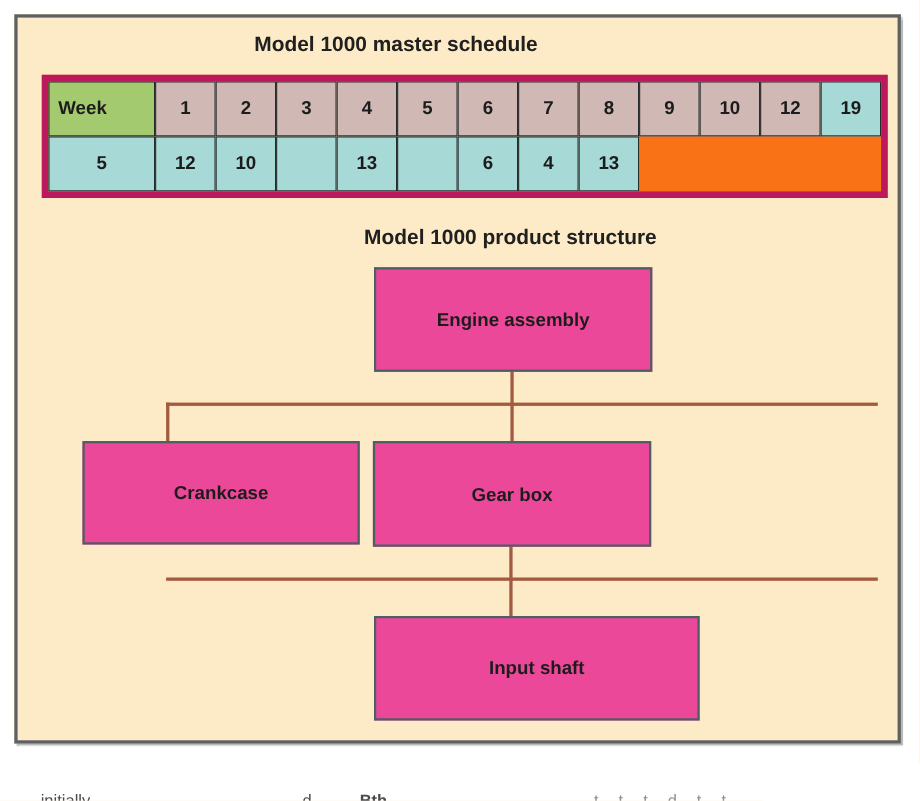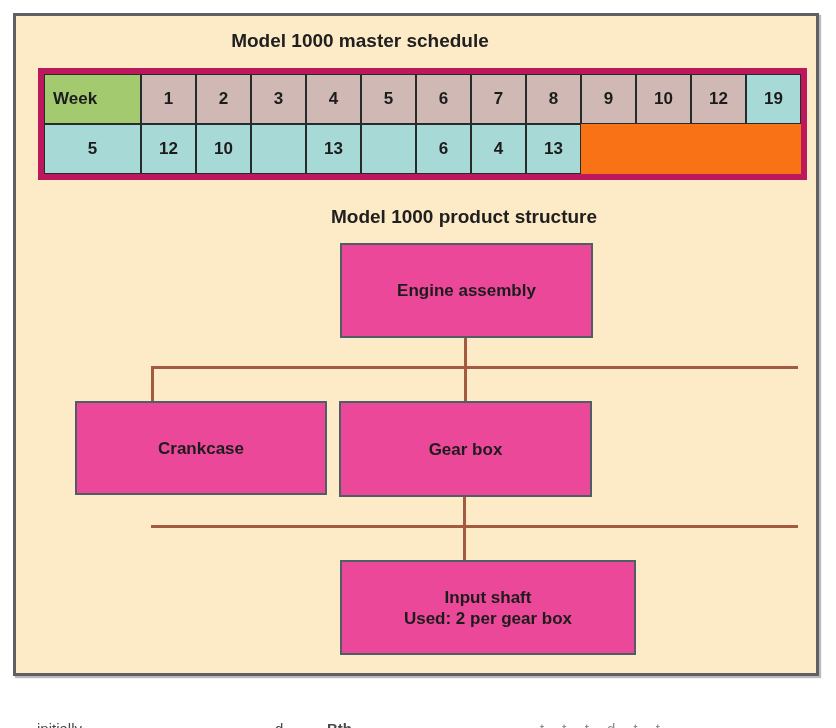--- a/index.html
+++ b/index.html
@@ -137,19 +137,18 @@
 <div class="node node-crankcase">
   <div>Crankcase</div>
 </div>
 
 <div class="node node-gearbox">
   <div>Gear box</div>
 </div>
 
 <div class="node node-inputshaft">
   <div>Input shaft</div>
-  <div>Used: 2 per gear box</div>
 </div>
 
 <span class="cropfrag frag-1">initially</span>
 <span class="cropfrag frag-2">d</span>
 <span class="cropfrag frag-3">Bth</span>
 <span class="cropfrag frag-4">t t t d t t</span>
 
 </body></html>

